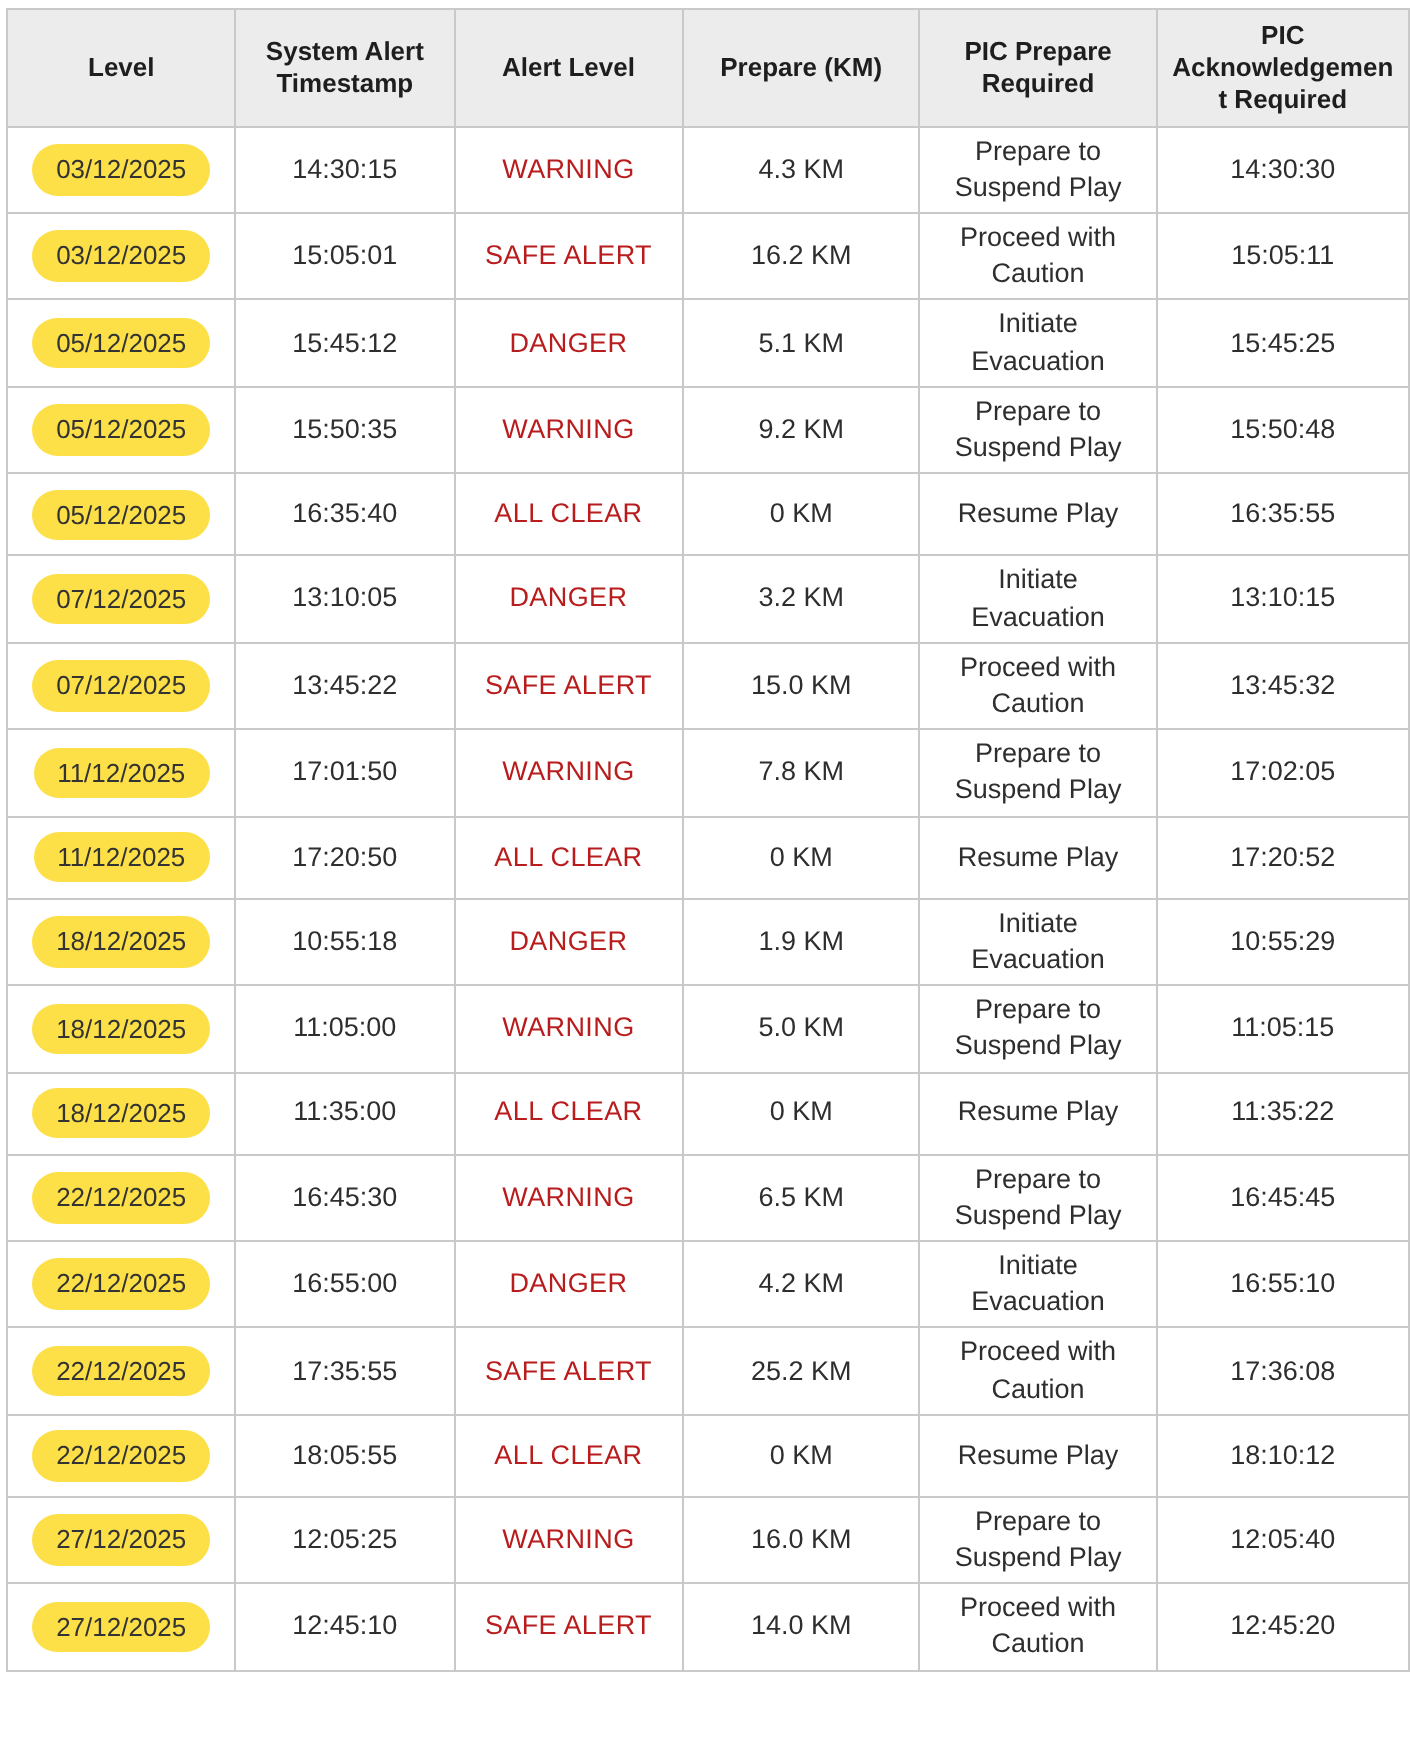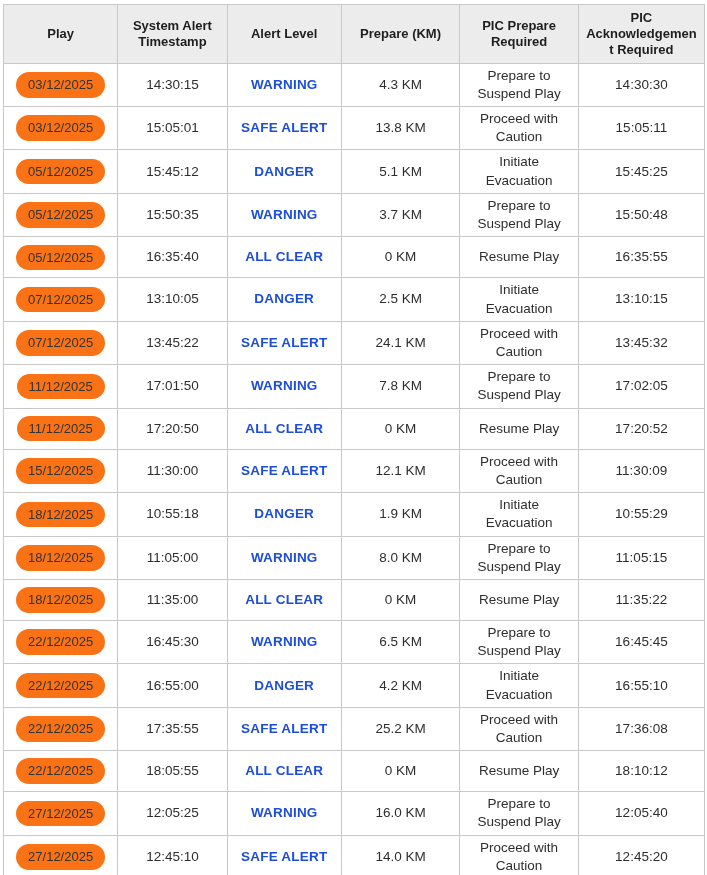--- a/index.html
+++ b/index.html
@@ -45,27 +45,27 @@
   }
   
   .alert-table col:nth-child(1) { width: 16.3%; }
   .alert-table col:nth-child(2) { width: 15.6%; }
   .alert-table col:nth-child(3) { width: 16.3%; }
   .alert-table col:nth-child(4) { width: 16.9%; }
   .alert-table col:nth-child(5) { width: 16.9%; }
   .alert-table col:nth-child(6) { width: 18.0%; }
 
   .alert-table td.alert {
-    font-weight: 700;
-    color: #1d4ed8;
+    font-weight: 400;
+    color: #b91c1c;
     letter-spacing: 0.2px;
   }
   .pill {
     display: inline-block;
-    background: #f97316;
+    background: #fde047;
     border-radius: 13px;
     padding: 4px 12px;
     font-size: 13px;
     color: #333333;
     white-space: nowrap;
   }
 </style>
 </head>
 <body>
 
@@ -74,122 +74,114 @@
     <colgroup>
       <col>
         <col>
         <col>
         <col>
         <col>
         <col>
     </colgroup>
     <thead>
       <tr>
-          <th>Play</th>
+          <th>Level</th>
           <th>System Alert Timestamp</th>
           <th>Alert Level</th>
           <th>Prepare (KM)</th>
           <th>PIC Prepare Required</th>
           <th>PIC Acknowledgement Required</th>
         </tr>
     </thead>
     <tbody>
         <tr>
           <td><span class="pill">03/12/2025</span></td>
           <td>14:30:15</td>
           <td class="alert">WARNING</td>
           <td>4.3 KM</td>
           <td>Prepare to Suspend Play</td>
           <td>14:30:30</td>
         </tr>
         <tr>
           <td><span class="pill">03/12/2025</span></td>
           <td>15:05:01</td>
           <td class="alert">SAFE ALERT</td>
-          <td>13.8 KM</td>
+          <td>16.2 KM</td>
           <td>Proceed with Caution</td>
           <td>15:05:11</td>
         </tr>
         <tr>
           <td><span class="pill">05/12/2025</span></td>
           <td>15:45:12</td>
           <td class="alert">DANGER</td>
           <td>5.1 KM</td>
           <td>Initiate Evacuation</td>
           <td>15:45:25</td>
         </tr>
         <tr>
           <td><span class="pill">05/12/2025</span></td>
           <td>15:50:35</td>
           <td class="alert">WARNING</td>
-          <td>3.7 KM</td>
+          <td>9.2 KM</td>
           <td>Prepare to Suspend Play</td>
           <td>15:50:48</td>
         </tr>
         <tr>
           <td><span class="pill">05/12/2025</span></td>
           <td>16:35:40</td>
           <td class="alert">ALL CLEAR</td>
           <td>0 KM</td>
           <td>Resume Play</td>
           <td>16:35:55</td>
         </tr>
         <tr>
           <td><span class="pill">07/12/2025</span></td>
           <td>13:10:05</td>
           <td class="alert">DANGER</td>
-          <td>2.5 KM</td>
+          <td>3.2 KM</td>
           <td>Initiate Evacuation</td>
           <td>13:10:15</td>
         </tr>
         <tr>
           <td><span class="pill">07/12/2025</span></td>
           <td>13:45:22</td>
           <td class="alert">SAFE ALERT</td>
-          <td>24.1 KM</td>
+          <td>15.0 KM</td>
           <td>Proceed with Caution</td>
           <td>13:45:32</td>
         </tr>
         <tr>
           <td><span class="pill">11/12/2025</span></td>
           <td>17:01:50</td>
           <td class="alert">WARNING</td>
           <td>7.8 KM</td>
           <td>Prepare to Suspend Play</td>
           <td>17:02:05</td>
         </tr>
         <tr>
           <td><span class="pill">11/12/2025</span></td>
           <td>17:20:50</td>
           <td class="alert">ALL CLEAR</td>
           <td>0 KM</td>
           <td>Resume Play</td>
           <td>17:20:52</td>
         </tr>
         <tr>
-          <td><span class="pill">15/12/2025</span></td>
-          <td>11:30:00</td>
-          <td class="alert">SAFE ALERT</td>
-          <td>12.1 KM</td>
-          <td>Proceed with Caution</td>
-          <td>11:30:09</td>
-        </tr>
-        <tr>
           <td><span class="pill">18/12/2025</span></td>
           <td>10:55:18</td>
           <td class="alert">DANGER</td>
           <td>1.9 KM</td>
           <td>Initiate Evacuation</td>
           <td>10:55:29</td>
         </tr>
         <tr>
           <td><span class="pill">18/12/2025</span></td>
           <td>11:05:00</td>
           <td class="alert">WARNING</td>
-          <td>8.0 KM</td>
+          <td>5.0 KM</td>
           <td>Prepare to Suspend Play</td>
           <td>11:05:15</td>
         </tr>
         <tr>
           <td><span class="pill">18/12/2025</span></td>
           <td>11:35:00</td>
           <td class="alert">ALL CLEAR</td>
           <td>0 KM</td>
           <td>Resume Play</td>
           <td>11:35:22</td>

